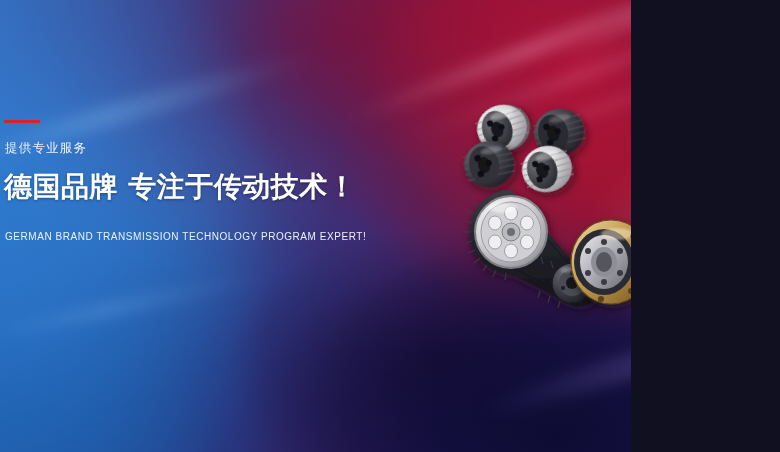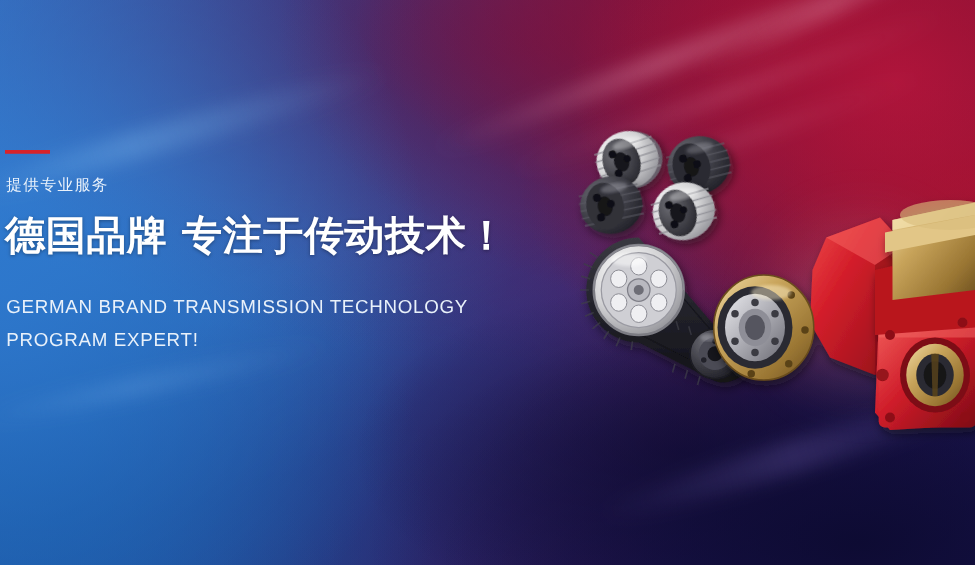--- a/index.html
+++ b/index.html
@@ -1,18 +1,18 @@
 <!DOCTYPE html>
 <html><head>
 <meta charset="utf-8">
 <style>
   html,body{margin:0;padding:0;background:#101020;}
   #banner{
     position:relative;
-    width:780px;height:452px;
+    width:631px;height:452px;
     overflow:hidden;
     font-family:"Liberation Sans","DejaVu Sans",sans-serif;
     background:#2b4f9e;
   }
   
   .bg{position:absolute;inset:0;}
   .bg-base{
     background:
       radial-gradient(120% 95% at 98% 6%,  #7d0f2e 0%, rgba(125,15,46,0) 58%),
       radial-gradient(95% 80% at 82% 2%,   #a8103c 0%, rgba(168,16,60,0) 48%),
@@ -61,28 +61,28 @@
   
   #copy{position:absolute;left:3px;top:112px;width:430px;}
   .accent-rule{width:36px;height:3px;background:#d8232a;margin:8px 0 0 1px;}
   .subtitle{
     margin-top:17px;margin-left:2px;
     font-size:12.5px;letter-spacing:1.2px;color:#eaf2fb;
     font-family:"DejaVu Sans","Liberation Sans",sans-serif;
   }
   .headline{
     margin-top:14px;margin-left:1px;
-    font-size:32px;font-weight:bold;color:#ffffff;
+    font-size:28px;font-weight:bold;color:#ffffff;
     letter-spacing:.5px;line-height:1.12;white-space:nowrap;
     font-family:"DejaVu Sans","Liberation Sans",sans-serif;
     text-shadow:0 1px 3px rgba(0,0,0,.35);
   }
   .eng{
     margin-left:2px;
-    font-size:15px;letter-spacing:.55px;color:#e9f1fa;line-height:1.78;
+    font-size:10px;letter-spacing:.55px;color:#e9f1fa;line-height:1.78;
     font-family:"Liberation Sans","DejaVu Sans",sans-serif;
   }
   .eng.first{margin-top:26px;}
 
   
   #art{position:absolute;inset:0;pointer-events:none;}
 </style>
 </head>
 <body>
 

